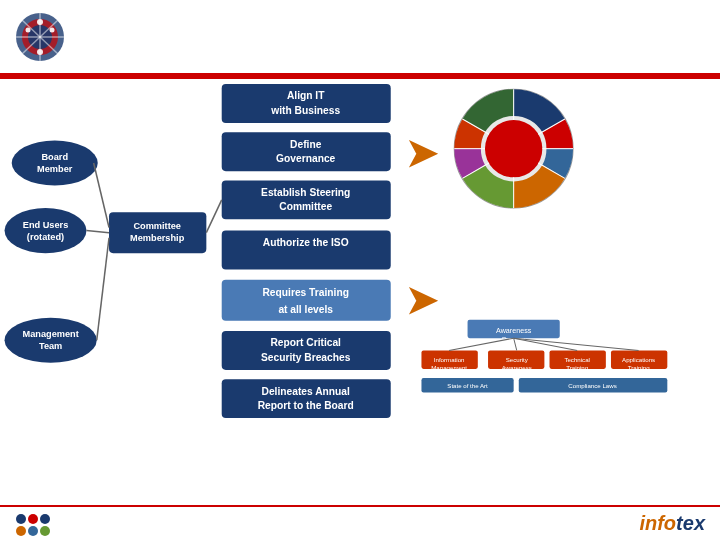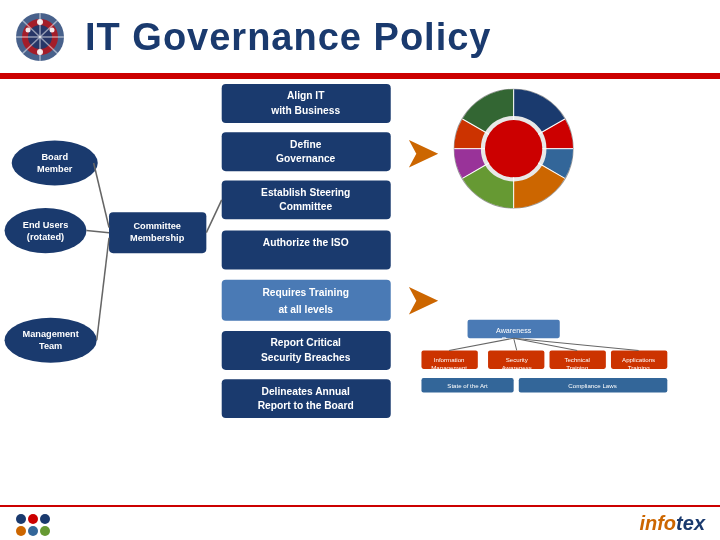--- a/index.html
+++ b/index.html
@@ -78,21 +78,20 @@
       <line x1="6" y1="27" x2="54" y2="27" stroke="white" stroke-width="1.5" opacity="0.5"></line>
       <line x1="12" y1="10" x2="48" y2="44" stroke="white" stroke-width="1.5" opacity="0.5"></line>
       <line x1="48" y1="10" x2="12" y2="44" stroke="white" stroke-width="1.5" opacity="0.5"></line>
 
       <circle cx="30" cy="12" r="3" fill="white" opacity="0.9"></circle>
       <circle cx="30" cy="42" r="3" fill="white" opacity="0.9"></circle>
       <circle cx="18" cy="20" r="2.5" fill="white" opacity="0.9"></circle>
       <circle cx="42" cy="20" r="2.5" fill="white" opacity="0.9"></circle>
     </svg>
   </div>
-  <h1 class="header-title">IT Governance Policy</h1>
 </div>
 
 <div style="height:3px; background:#cc0000; width:100%;"></div>
 
 <div style="position:relative; width:720px; height:420px; padding: 10px 10px 5px 10px;">
 
   <svg class="connector-svg" viewBox="0 0 700 410" xmlns="http://www.w3.org/2000/svg">
 
     <ellipse cx="52" cy="82" rx="42" ry="22" fill="#1a3a6e"></ellipse>
     <text x="52" y="79" text-anchor="middle" fill="white" font-size="9" font-weight="bold">Board</text>

